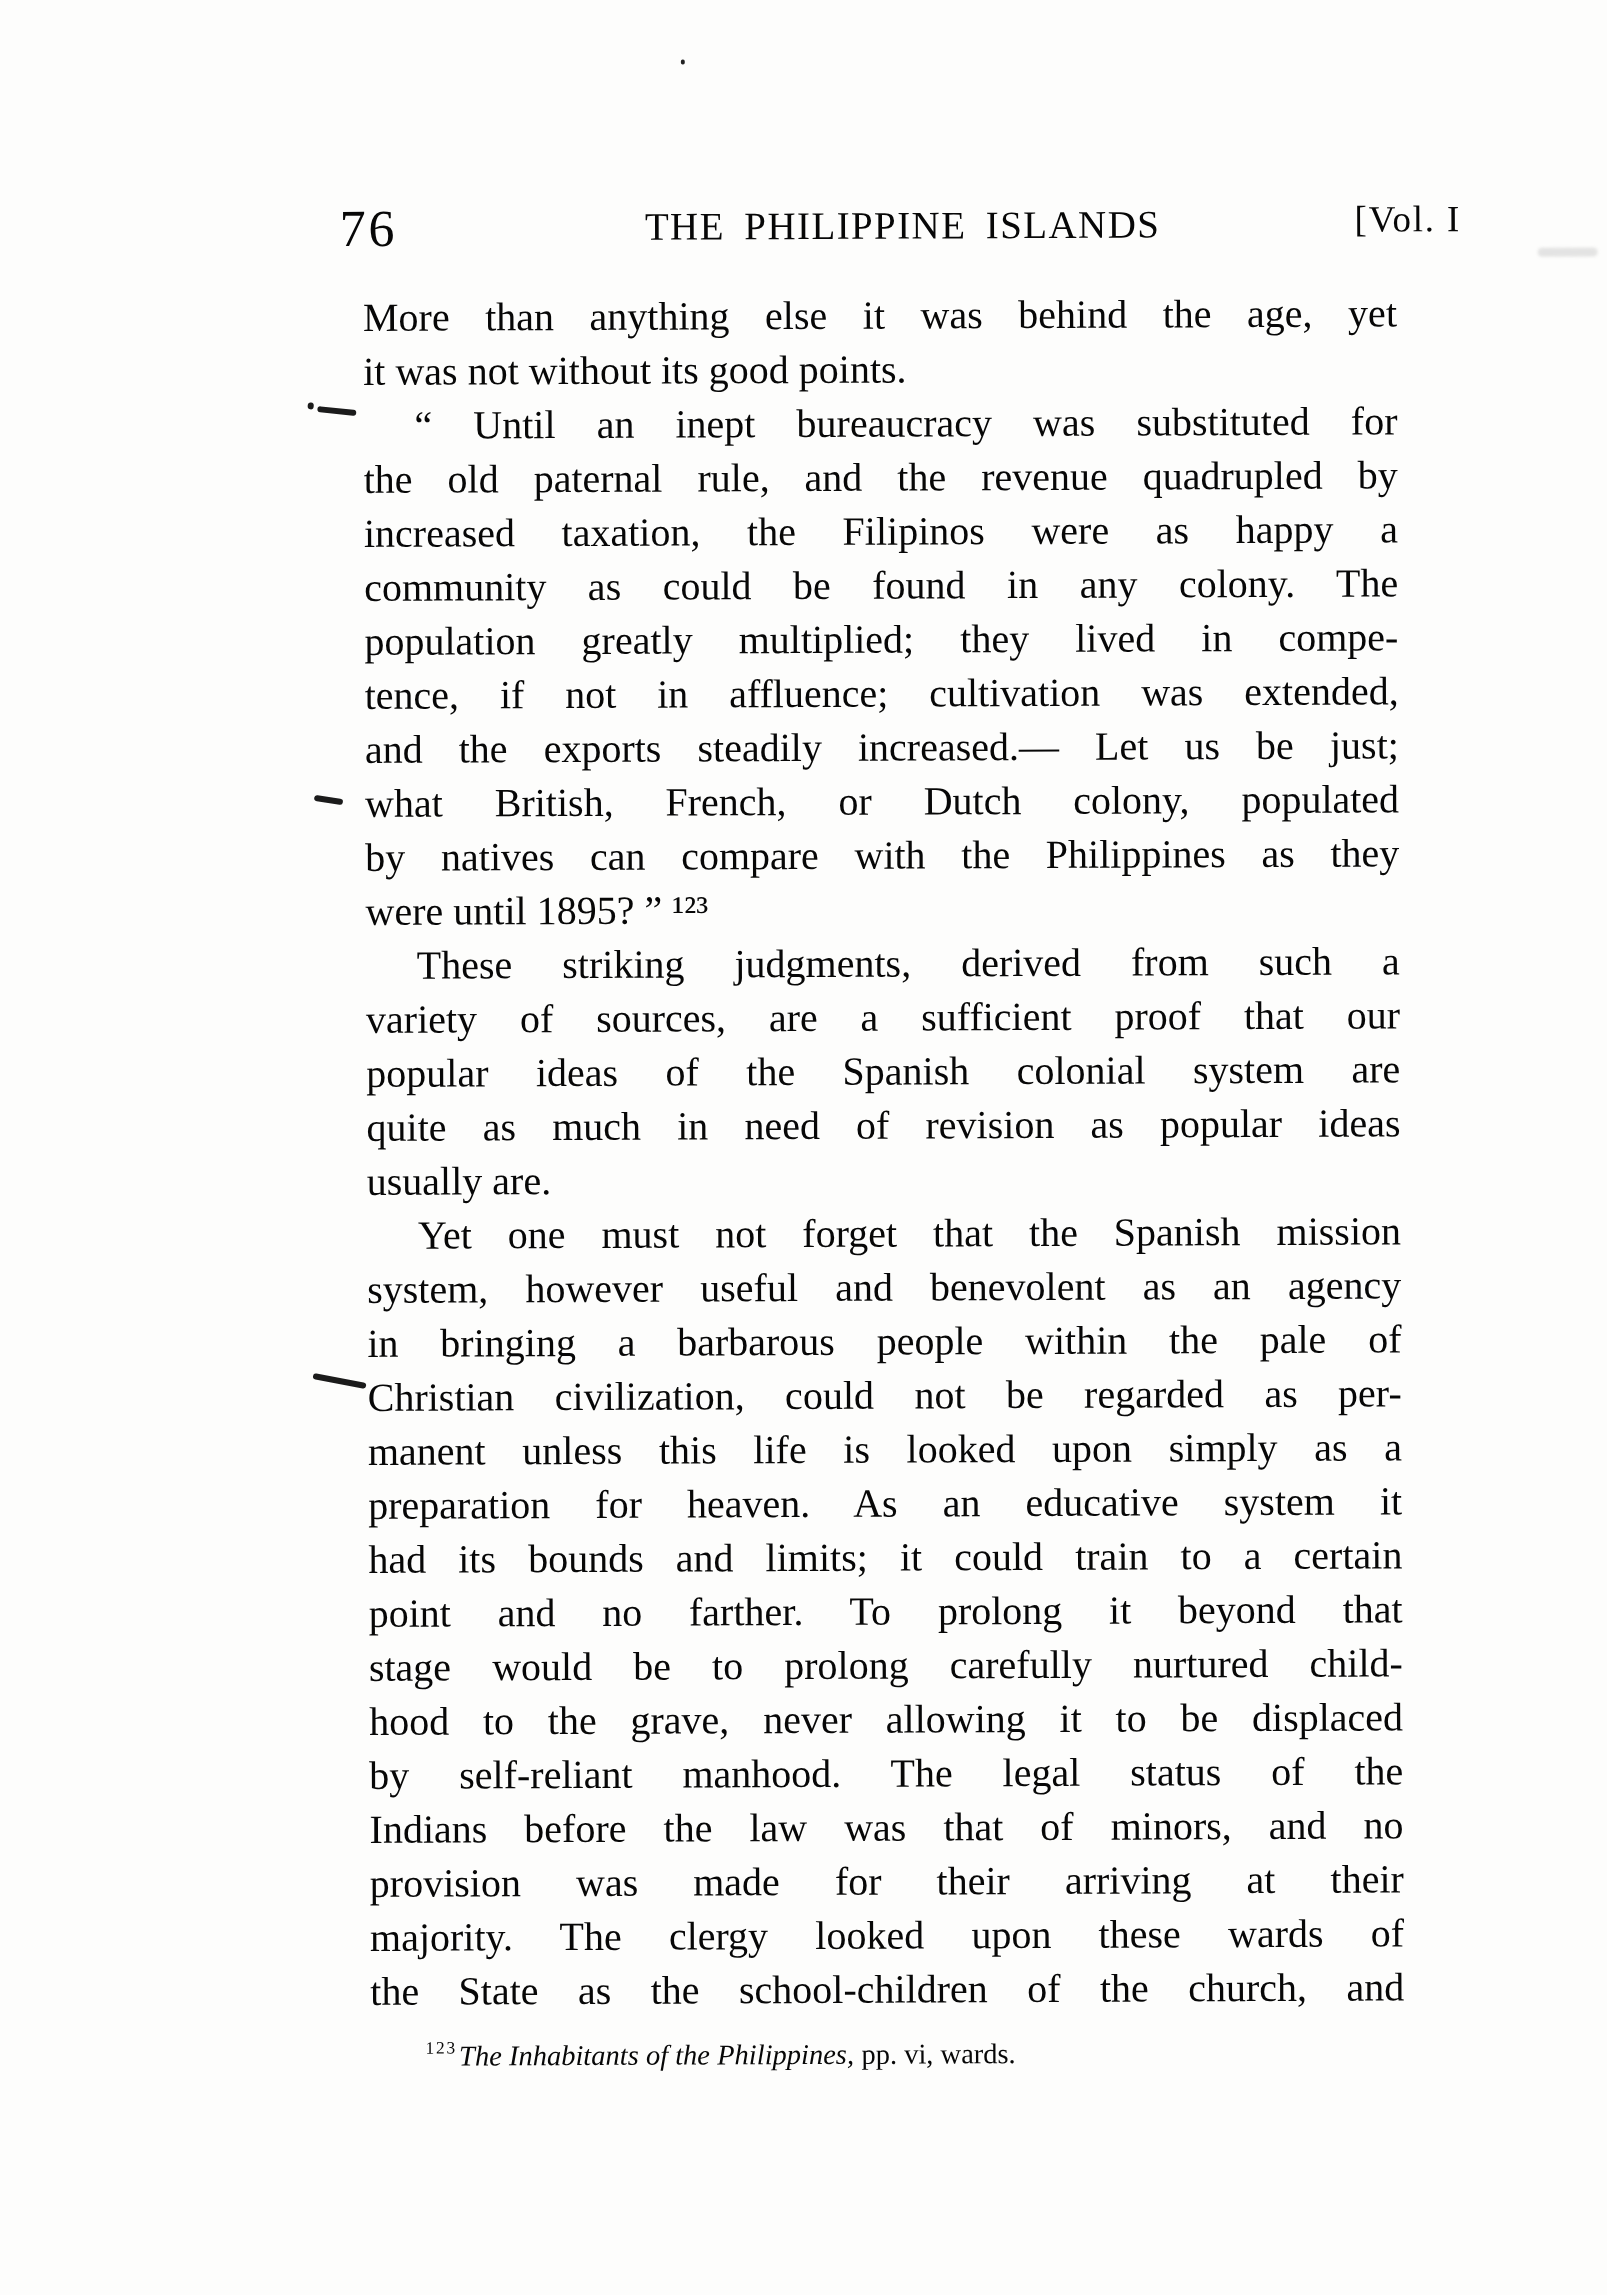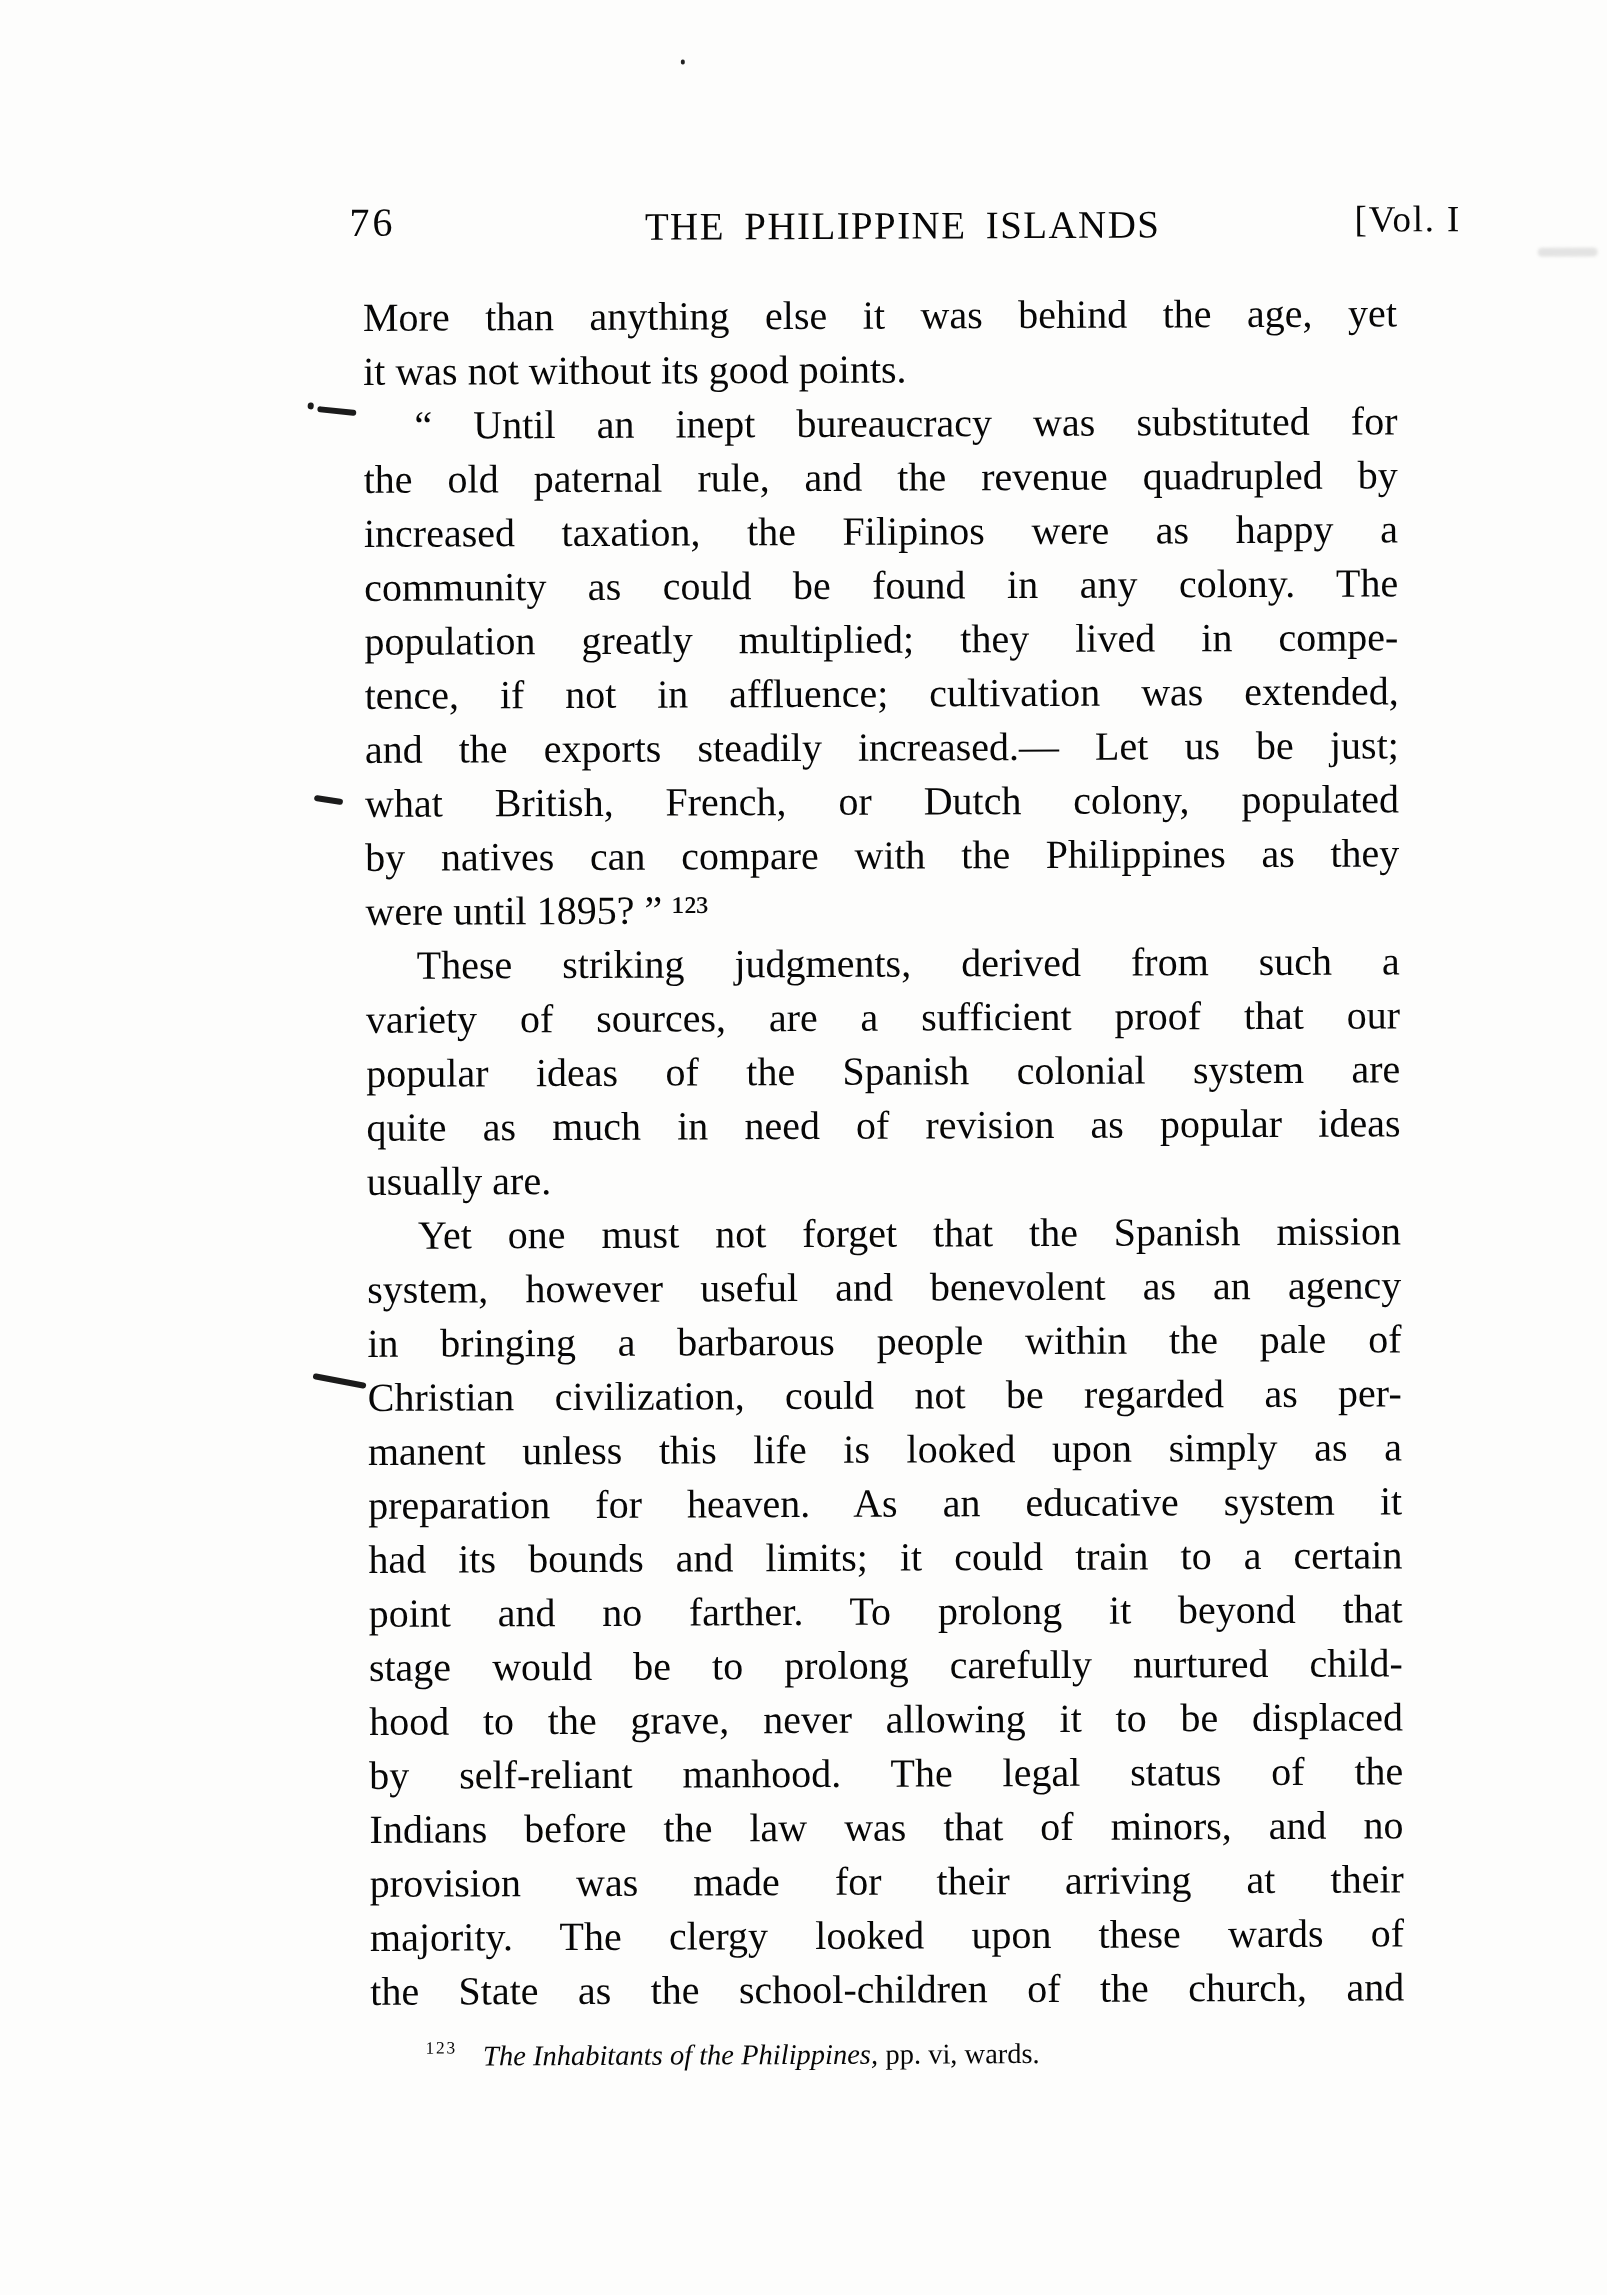--- a/index.html
+++ b/index.html
@@ -8,22 +8,22 @@
     width:1608px;height:2493px;
     background:#fdfdfc;
     overflow:hidden;
     font-family:"Liberation Serif", "DejaVu Serif", serif;
     color:#070707;
   }
   .content{position:absolute;left:0;top:0;right:0;bottom:0;transform:rotate(-0.25deg);}
 
   
   .pagenum{
-    position:absolute;left:354px;top:197px;
-    font-size:40px;letter-spacing:2.8px;white-space:nowrap;
+    position:absolute;left:344px;top:197px;
+    font-size:52px;letter-spacing:2.8px;white-space:nowrap;
   }
   .runtitle{
     position:absolute;left:620px;top:203px;width:574px;
     text-align:center;font-size:39px;
     letter-spacing:1.4px;word-spacing:8.3px;white-space:nowrap;
   }
   .volume{
     position:absolute;left:1359px;top:200px;
     font-size:37px;letter-spacing:1.8px;white-space:nowrap;
   }
@@ -41,21 +41,21 @@
     white-space:normal;
   }
   .line.noj{text-align:left;text-align-last:auto;}
   .line.ind{text-indent:51px;}
 
   
   .footnote{
     position:absolute;left:367px;top:2036px;width:1034px;
     font-size:28.5px;padding-left:0;text-indent:55px;white-space:nowrap;
   }
-  .fn-marker{font-size:17.4px;vertical-align:12px;letter-spacing:1.8px;margin-right:26px;}
+  .fn-marker{font-size:17.4px;vertical-align:12px;letter-spacing:1.8px;margin-right:2px;}
   .fn-title{font-style:italic;}
   .fn-pages{margin-left:7.3px;}
 
   
   .mark{position:absolute;background:#1b1b1b;}
   .mark-tick{width:39px;height:5.5px;border-radius:3.7px;transform:rotate(6deg);}
   .mark-tick::before{
     content:"";position:absolute;left:-10px;top:-2.8px;
     width:6.4px;height:6.4px;background:#1b1b1b;border-radius:50%;
   }

